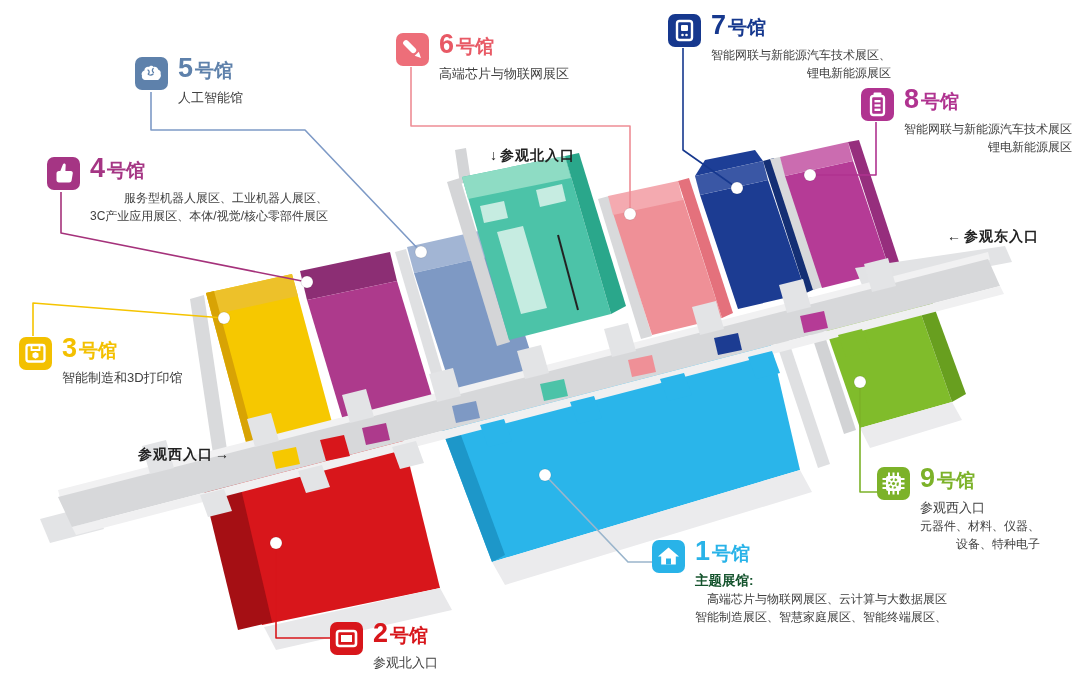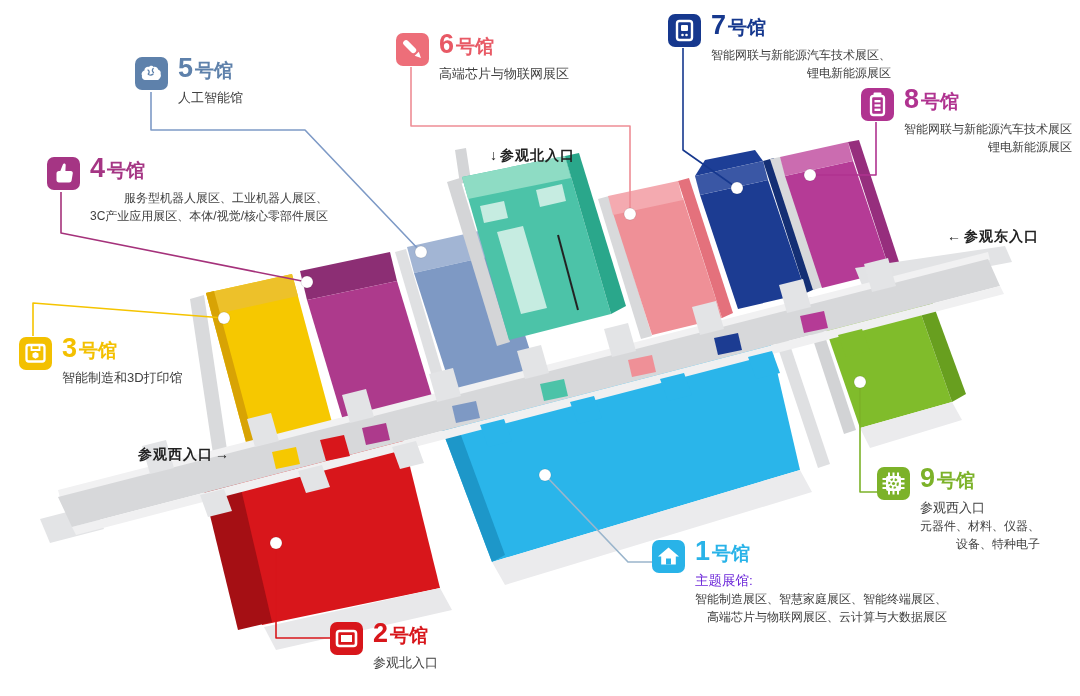--- a/index.html
+++ b/index.html
@@ -7,21 +7,21 @@
          font-family:"Liberation Sans","DejaVu Sans",sans-serif;}
   #plan-svg{position:absolute;left:0;top:0;}
   .hall-label{position:absolute;display:flex;align-items:flex-start;gap:10px;white-space:nowrap;}
   .icon-box{width:33px;height:33px;border-radius:7px;flex:0 0 auto;display:flex;
             align-items:center;justify-content:center;}
   .label-text{display:flex;flex-direction:column;}
   .num-row{display:flex;align-items:baseline;line-height:1;margin-top:-2px;}
   .num{font-size:27px;font-weight:bold;}
   .suffix{font-size:19px;font-weight:bold;margin-left:2px;text-align:right;}
   .hall-name{font-size:13px;color:#3f3f3f;margin-top:7px;line-height:1.35;}
-  .hall-name.bold{font-weight:normal;color:#6d28d9;font-size:13.5px;}
+  .hall-name.bold{font-weight:bold;color:#14532d;font-size:13.5px;}
   .hall-sub{font-size:12px;color:#3f3f3f;line-height:1.5;text-align:right;}
   .hall-sub.first{margin-top:7px;}
   .entrance{position:absolute;font-size:14px;font-weight:bold;color:#222;white-space:nowrap;
             letter-spacing:1px;margin-left:20px;}
   .entrance .arr{font-weight:bold;margin:0 2px;}
 </style>
 </head>
 <body>
 
 <div id="stage">
@@ -291,22 +291,22 @@
       <path d="M16.5 7.5 L27 16.5 h-3.2 v8 H9.2 v-8 H6 Z" fill="#fff"></path>
       <rect x="14" y="18.5" width="5" height="6" fill="#29b3e8"></rect>
     </svg>
   </div>
   <div class="label-text">
     <div class="num-row">
       <span class="num" style="color:#29b3e8">1</span>
       <span class="suffix" style="color:#29b3e8">号馆</span>
     </div>
     <div class="hall-name bold">主题展馆:</div>
+    <div class="hall-sub">高端芯片与物联网展区、云计算与大数据展区</div>
     <div class="hall-sub">智能制造展区、智慧家庭展区、智能终端展区、</div>
-    <div class="hall-sub">高端芯片与物联网展区、云计算与大数据展区</div>
   </div>
 </div>
 
 <div class="hall-label" style="left:877px;top:467px">
   <div class="icon-box" style="background:#7cb229">
     <svg width="33" height="33" viewBox="0 0 33 33">
       <g stroke="#fff" stroke-width="2">
         <path d="M12 5.5v4M16.5 5.5v4M21 5.5v4M12 23.5v4M16.5 23.5v4M21 23.5v4M5.5 12h4M5.5 16.5h4M5.5 21h4M23.5 12h4M23.5 16.5h4M23.5 21h4"></path>
       </g>
       <rect x="9" y="9" width="15" height="15" rx="2" fill="#fff"></rect>

